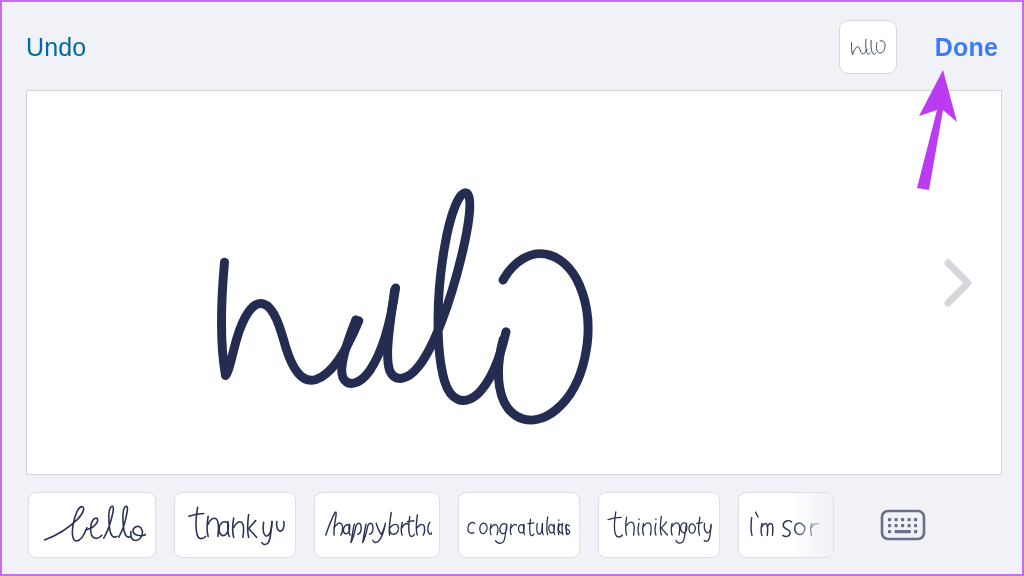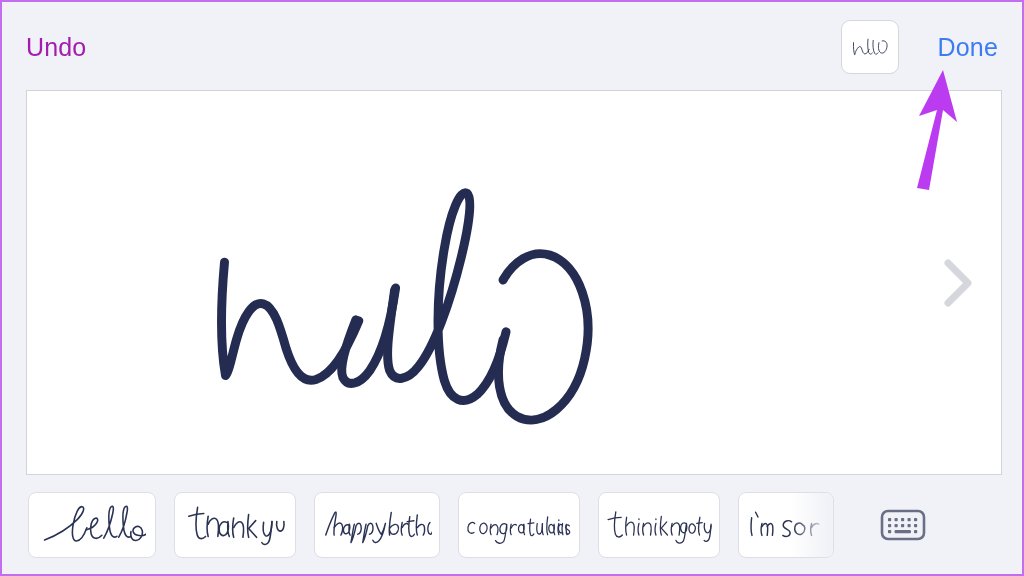--- a/index.html
+++ b/index.html
@@ -34,21 +34,21 @@
     width: 1018px;
     height: 86px;
     background: #f1f2f7;
     display: flex;
     align-items: center;
     padding: 0 22px;
   }
 
   .undo-button {
     font-size: 25px;
-    color: #a21caf;
+    color: #0369a1;
     letter-spacing: 0.1px;
     cursor: pointer;
     line-height: 1;
   }
 
   .header-spacer { flex: 1 1 auto; }
 
   .thumb-card {
     width: 58px;
     height: 54px;
@@ -61,21 +61,21 @@
     margin-right: 38px;
     cursor: pointer;
     overflow: hidden;
   }
 
   .thumb-card svg { display: block; }
 
   .done-button {
     font-size: 25px;
     color: #3b7cf5;
-    font-weight: 400;
+    font-weight: 700;
     letter-spacing: 0.2px;
     cursor: pointer;
     line-height: 1;
     padding-right: 2px;
   }
 
   
   .canvas-wrap {
     position: absolute;
     left: 24px;

